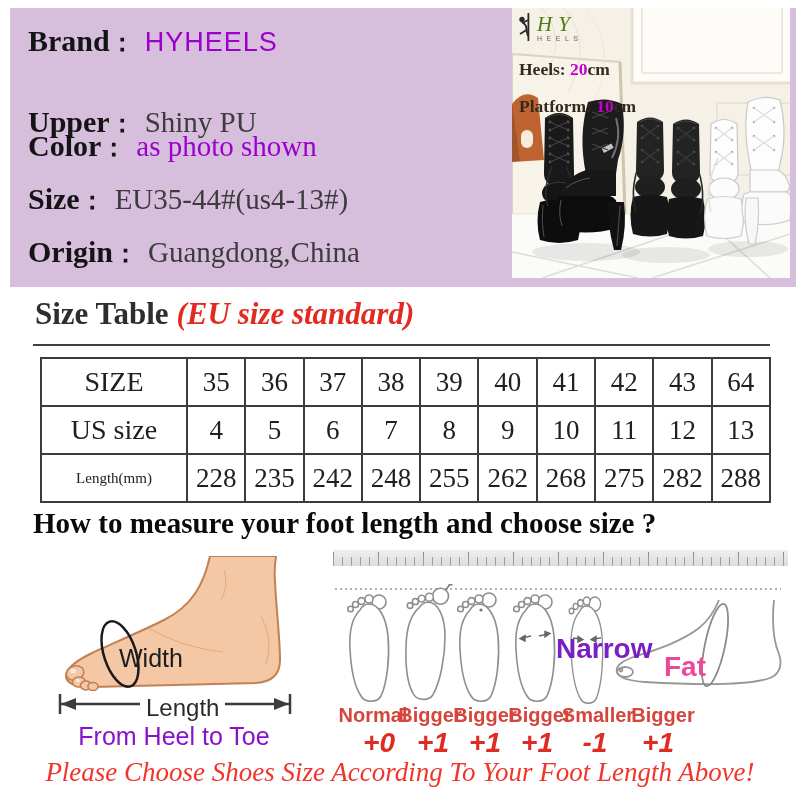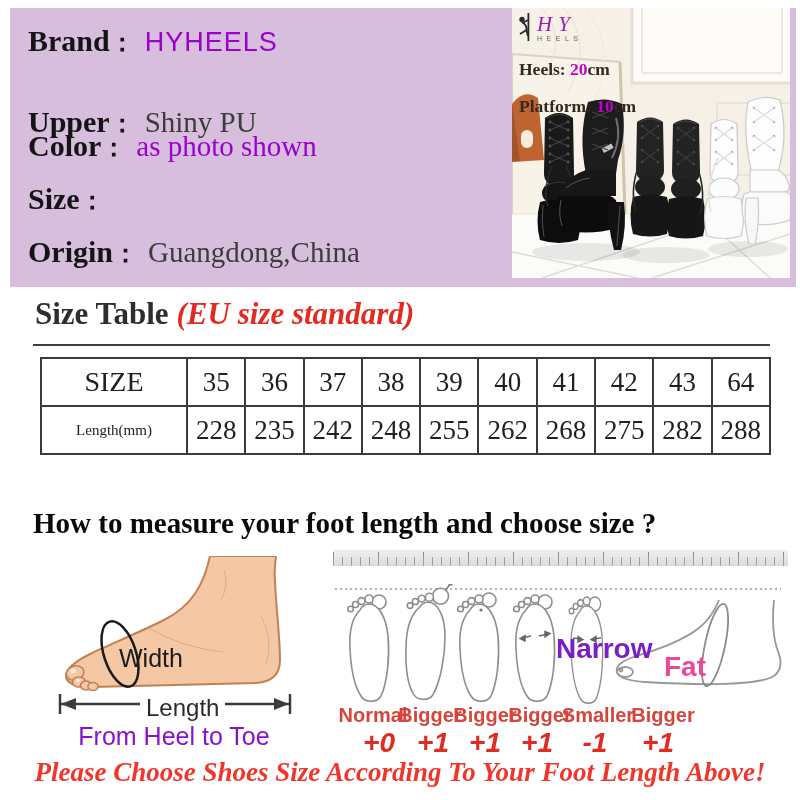--- a/index.html
+++ b/index.html
@@ -13,21 +13,21 @@
   .info-row .colon{font-weight:bold;font-size:25px;color:#141414;}
   .info-row .val{font-size:29px;color:#3c3c3c;margin-left:10px;}
   .val-purple{color:#9b00cc !important;}
   .val-brand{font-family:"Liberation Sans",sans-serif;font-size:27px !important;letter-spacing:1px;}
 
   
   .photo{position:absolute;left:502px;top:0;width:278px;height:270px;background:#f6f2e9;overflow:hidden;}
   .scene{position:absolute;left:0;top:0;}
   .logo{position:absolute;left:5px;top:5px;display:flex;align-items:flex-start;}
   .logo-txt{margin-left:4px;display:flex;flex-direction:column;}
-  .logo-hy{font-style:italic;font-size:21px;letter-spacing:6px;color:#a21caf;line-height:22px;}
+  .logo-hy{font-style:italic;font-size:21px;letter-spacing:6px;color:#4d7c0f;line-height:22px;}
   .logo-heels{font-family:"Liberation Sans",sans-serif;font-size:7px;letter-spacing:4.5px;color:#6b6257;}
   .spec{position:absolute;left:7px;font-weight:bold;font-size:17.5px;color:#33291d;white-space:nowrap;}
   .spec-heels{top:51px;}
   .spec-platform{top:74px;margin-top:14px;}
   .mag{color:#c300c9;}
 
   
   .st-title{position:absolute;left:35px;top:296px;font-size:31px;font-weight:bold;color:#2e2e2e;white-space:nowrap;}
   .st-title .red{color:#e22a21;font-style:italic;margin-left:8px;}
   .title-rule{position:absolute;left:33px;top:344px;width:737px;height:2px;background:#3f3f3f;}
@@ -48,21 +48,21 @@
     background:
       repeating-linear-gradient(90deg,#9f9f9f 0 1px,rgba(0,0,0,0) 1px 9px) 0 100% / 100% 55% no-repeat,
       repeating-linear-gradient(90deg,#8d8d8d 0 1px,rgba(0,0,0,0) 1px 45px) 0 100% / 100% 85% no-repeat,
       linear-gradient(#efefef,#dcdcdc);}
   .feet-diagram{position:absolute;left:333px;top:584px;}
   .narrow{position:absolute;left:556px;top:633px;font-family:"Liberation Sans",sans-serif;font-weight:600;font-size:28px;color:#7b1fc4;}
   .fat{position:absolute;left:664px;top:651px;font-family:"Liberation Sans",sans-serif;font-weight:600;font-size:28px;color:#ec4899;}
   .ftype{position:absolute;top:704px;transform:translateX(-50%);font-family:"Liberation Sans",sans-serif;font-weight:700;font-size:20px;color:#d4463c;white-space:nowrap;}
   .fadj{position:absolute;top:727px;transform:translateX(-50%);font-family:"Liberation Sans",sans-serif;font-weight:700;font-style:italic;font-size:28px;color:#e02b22;}
 
-  .footer{position:absolute;left:0;top:757px;width:800px;text-align:center;font-weight:bold;font-style:italic;font-size:27px;color:#f0352b;white-space:nowrap;}
+  .footer{position:absolute;left:0;top:757px;width:800px;text-align:center;font-weight:normal;font-style:italic;font-size:27px;color:#f0352b;white-space:nowrap;}
 </style>
 </head>
 <body>
 
 <div class="canvas">
 
   <div class="panel">
 
     <div class="info-row" style="top:16px;">
       <span class="lbl">Brand</span>
@@ -75,20 +75,21 @@
       <span class="val">Shiny PU</span>
     </div>
     <div class="info-row" style="top:121px;">
       <span class="lbl">Color</span>
         <span class="colon">：</span>
       <span class="val val-purple">as photo shown</span>
     </div>
     <div class="info-row" style="top:174px;">
       <span class="lbl">Size</span>
         <span class="colon">：</span>
+      <span class="val">EU35-44#(us4-13#)</span>
     </div>
     <div class="info-row" style="top:227px;">
       <span class="lbl">Origin</span>
         <span class="colon">：</span>
       <span class="val">Guangdong,China</span>
     </div>
 
     <div class="photo">
       <svg class="scene" width="278" height="270" viewBox="0 0 278 270">
 
@@ -328,20 +329,33 @@
       <td>37</td>
       <td>38</td>
       <td>39</td>
       <td>40</td>
       <td>41</td>
       <td>42</td>
       <td>43</td>
       <td>64</td>
     </tr>
     <tr>
+      <td class="rl">US size</td>
+      <td>4</td>
+      <td>5</td>
+      <td>6</td>
+      <td>7</td>
+      <td>8</td>
+      <td>9</td>
+      <td>10</td>
+      <td>11</td>
+      <td>12</td>
+      <td>13</td>
+    </tr>
+    <tr>
       <td class="rl">Length(mm)</td>
       <td>228</td>
       <td>235</td>
       <td>242</td>
       <td>248</td>
       <td>255</td>
       <td>262</td>
       <td>268</td>
       <td>275</td>
       <td>282</td>

